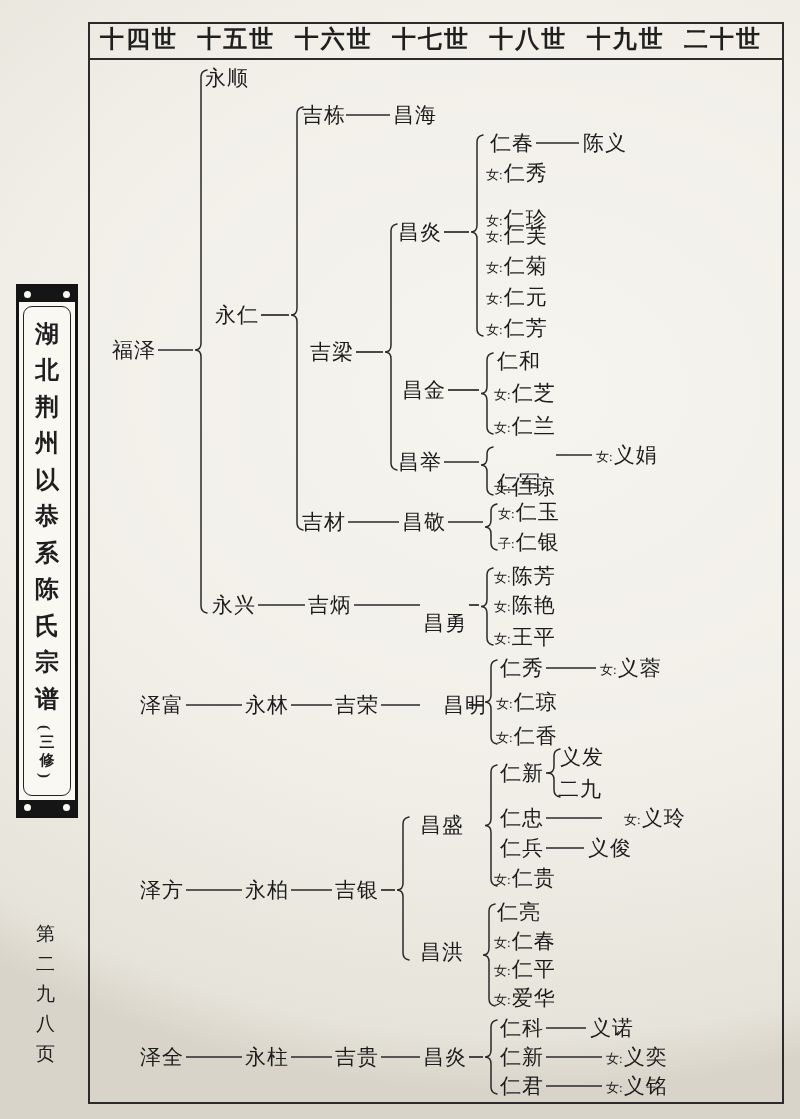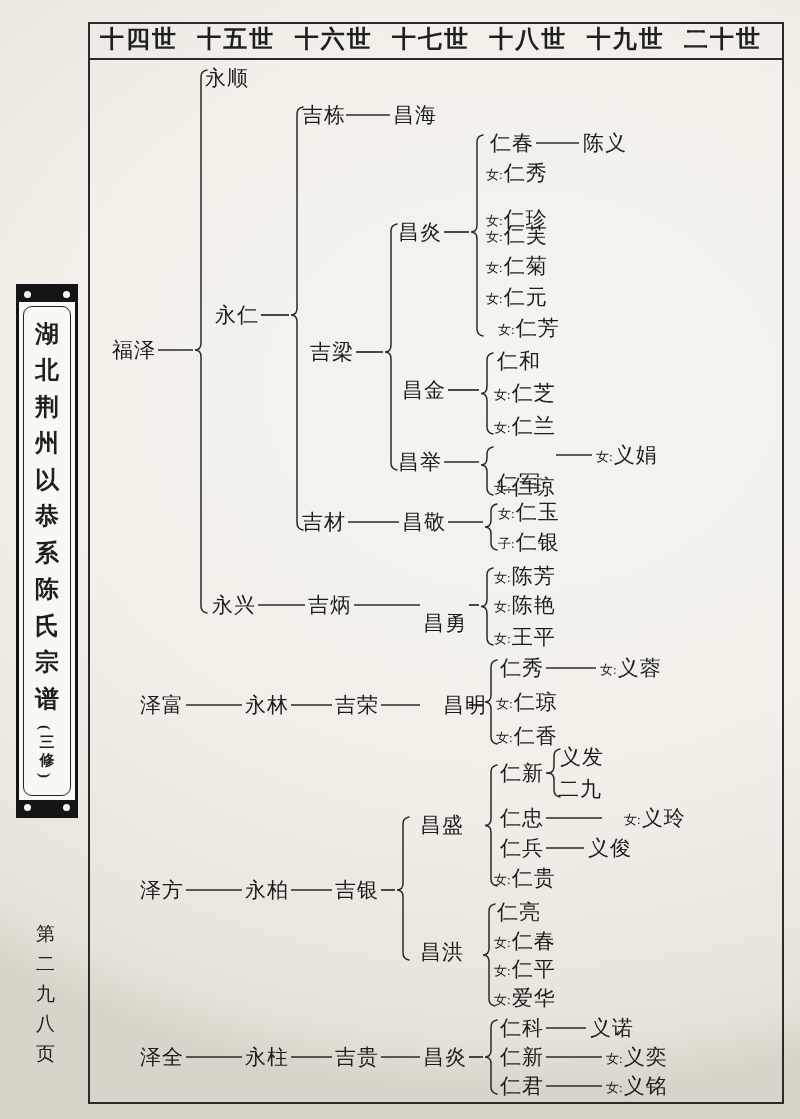--- a/index.html
+++ b/index.html
@@ -170,21 +170,21 @@
       <div class="node" style="left: 423px; top: 705px; margin-left: 20px;"><span>昌明</span></div>
       <div class="node" style="left: 420px; top: 825px;"><span>昌盛</span></div>
       <div class="node" style="left: 420px; top: 952px;"><span>昌洪</span></div>
       <div class="node" style="left: 423px; top: 1057px;"><span>昌炎</span></div>
       <div class="node" style="left: 490px; top: 143px;"><span>仁春</span></div>
       <div class="node" style="left: 486px; top: 173px;"><span class="prefix">女:</span><span>仁秀</span></div>
       <div class="node" style="left: 486px; top: 203px; margin-top: 16px;"><span class="prefix">女:</span><span>仁珍</span></div>
       <div class="node" style="left: 486px; top: 235px;"><span class="prefix">女:</span><span>仁芙</span></div>
       <div class="node" style="left: 486px; top: 266px;"><span class="prefix">女:</span><span>仁菊</span></div>
       <div class="node" style="left: 486px; top: 297px;"><span class="prefix">女:</span><span>仁元</span></div>
-      <div class="node" style="left: 498px; top: 328px;"><span class="prefix">女:</span><span>仁芳</span></div>
+      <div class="node" style="left: 486px; top: 328px;"><span class="prefix">女:</span><span>仁芳</span></div>
       <div class="node" style="left: 583px; top: 143px;"><span>陈义</span></div>
       <div class="node" style="left: 497px; top: 361px;"><span>仁和</span></div>
       <div class="node" style="left: 494px; top: 393px;"><span class="prefix">女:</span><span>仁芝</span></div>
       <div class="node" style="left: 494px; top: 426px; text-align: right;"><span class="prefix">女:</span><span>仁兰</span></div>
       <div class="node" style="left: 497px; top: 455px; margin-top: 28px;"><span>仁军·</span></div>
       <div class="node" style="left: 596px; top: 455px;"><span class="prefix">女:</span><span>义娟</span></div>
       <div class="node" style="left: 494px; top: 487px;"><span class="prefix">女:</span><span>仁琼</span></div>
       <div class="node" style="left: 498px; top: 512px;"><span class="prefix">女:</span><span>仁玉</span></div>
       <div class="node" style="left: 498px; top: 542px;"><span class="prefix">子:</span><span>仁银</span></div>
       <div class="node" style="left: 494px; top: 576px;"><span class="prefix">女:</span><span>陈芳</span></div>

